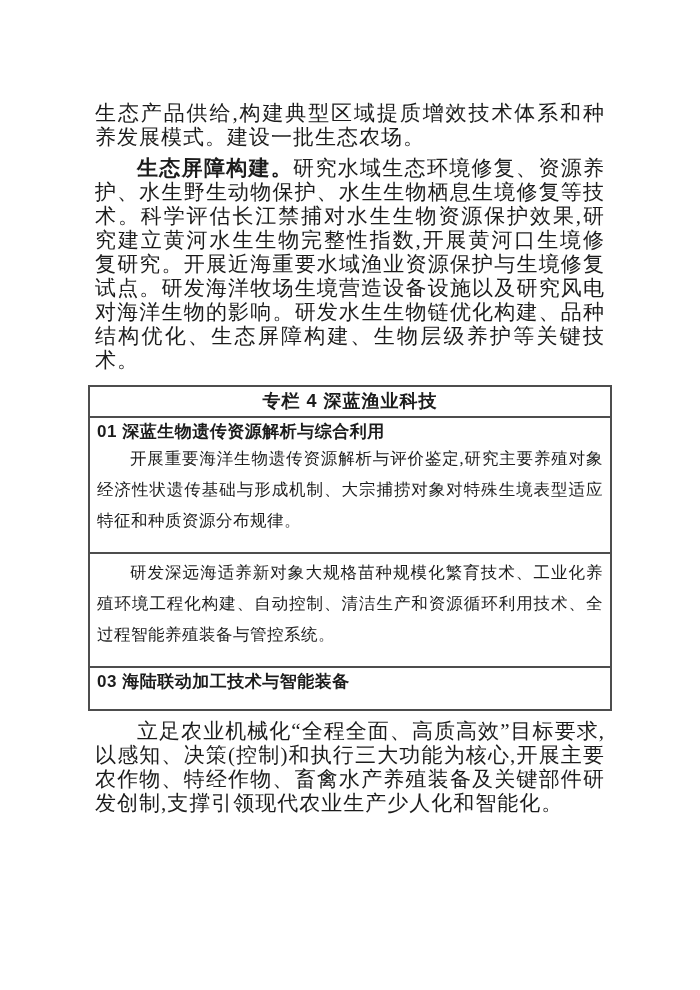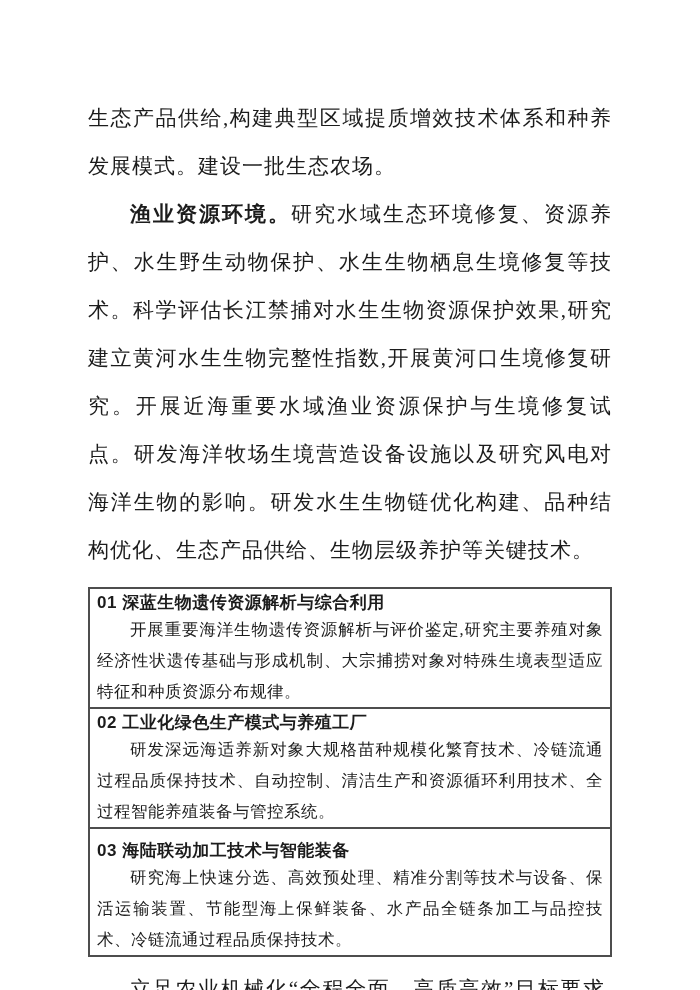--- a/index.html
+++ b/index.html
@@ -17,23 +17,23 @@
     box-sizing: border-box;
     overflow: hidden;
   }
   .content {
     position: absolute;
     top: 94px;
     left: 88px;
     width: 524px;
   }
   .body-text {
-    margin: 0;
+    margin: 7px;
     font-size: 21px;
-    line-height: 48px;
+    line-height: 24px;
     letter-spacing: 1px;
     text-align: justify;
     text-justify: inter-character;
   }
   .body-text.indented {
     text-indent: 2em;
   }
   .bold-lead {
     font-weight: 700;
     font-family: "Liberation Sans", sans-serif;
@@ -47,26 +47,25 @@
   .panel-header {
     text-align: center;
     font-weight: 700;
     font-family: "Liberation Sans", sans-serif;
     font-size: 18px;
     line-height: 29px;
     border-bottom: 2px solid #4d4d4d;
     letter-spacing: 1px;
   }
   .panel-item {
-    padding: 3px 7px 0 7px;
+    padding: 3px 7px 16px 7px;
     border-bottom: 2px solid #4d4d4d;
   }
   .panel-item:last-child {
     border-bottom: none;
-    margin-top: 8px;
   }
   .panel-item-title {
     font-weight: 700;
     font-family: "Liberation Sans", sans-serif;
     font-size: 17px;
     line-height: 22px;
     letter-spacing: 0.5px;
   }
   .panel-item-body {
     font-size: 16.5px;
@@ -91,37 +90,36 @@
   }
 </style>
 </head>
 <body>
 
 <div class="page">
   <div class="content">
 
     <p class="body-text">生态产品供给,构建典型区域提质增效技术体系和种养发展模式。建设一批生态农场。</p>
 
-    <p class="body-text indented"><span class="bold-lead">渔业资源环境。</span><span>研究水域生态环境修复、资源养护、水生野生动物保护、水生生物栖息生境修复等技术。科学评估长江禁捕对水生生物资源保护效果,研究建立黄河水生生物完整性指数,开展黄河口生境修复研究。开展近海重要水域渔业资源保护与生境修复试点。研发海洋牧场生境营造设备设施以及研究风电对海洋生物的影响。研发水生生物链优化构建、品种结构优化、生态产品供给、生物层级养护等关键技术。</span></p>
+    <p class="body-text indented"><span class="bold-lead">生态屏障构建。</span><span>研究水域生态环境修复、资源养护、水生野生动物保护、水生生物栖息生境修复等技术。科学评估长江禁捕对水生生物资源保护效果,研究建立黄河水生生物完整性指数,开展黄河口生境修复研究。开展近海重要水域渔业资源保护与生境修复试点。研发海洋牧场生境营造设备设施以及研究风电对海洋生物的影响。研发水生生物链优化构建、品种结构优化、生态屏障构建、生物层级养护等关键技术。</span></p>
 
     <div class="panel">
+      <div class="panel-header">专栏 4 深蓝渔业科技</div>
 
       <div class="panel-item">
         <div class="panel-item-title"><span>01</span>&nbsp;<span>深蓝生物遗传资源解析与综合利用</span></div>
         <p class="panel-item-body">开展重要海洋生物遗传资源解析与评价鉴定,研究主要养殖对象经济性状遗传基础与形成机制、大宗捕捞对象对特殊生境表型适应特征和种质资源分布规律。</p>
       </div>
 
       <div class="panel-item">
-        <div class="panel-item-title"><span>02</span>&nbsp;<span>工业化绿色生产模式与养殖工厂</span></div>
-        <p class="panel-item-body">研发深远海适养新对象大规格苗种规模化繁育技术、冷链流通过程品质保持技术、自动控制、清洁生产和资源循环利用技术、全过程智能养殖装备与管控系统。</p>
+        <p class="panel-item-body">研发深远海适养新对象大规格苗种规模化繁育技术、工业化养殖环境工程化构建、自动控制、清洁生产和资源循环利用技术、全过程智能养殖装备与管控系统。</p>
       </div>
 
       <div class="panel-item">
         <div class="panel-item-title"><span>03</span>&nbsp;<span>海陆联动加工技术与智能装备</span></div>
-        <p class="panel-item-body">研究海上快速分选、高效预处理、精准分割等技术与设备、保活运输装置、节能型海上保鲜装备、水产品全链条加工与品控技术、冷链流通过程品质保持技术。</p>
       </div>
     </div>
 
 
     <p class="body-text indented section-body">立足农业机械化“全程全面、高质高效”目标要求,以感知、决策(控制)和执行三大功能为核心,开展主要农作物、特经作物、畜禽水产养殖装备及关键部件研发创制,支撑引领现代农业生产少人化和智能化。</p>
 
   </div>
 </div>
 
 </body></html>

